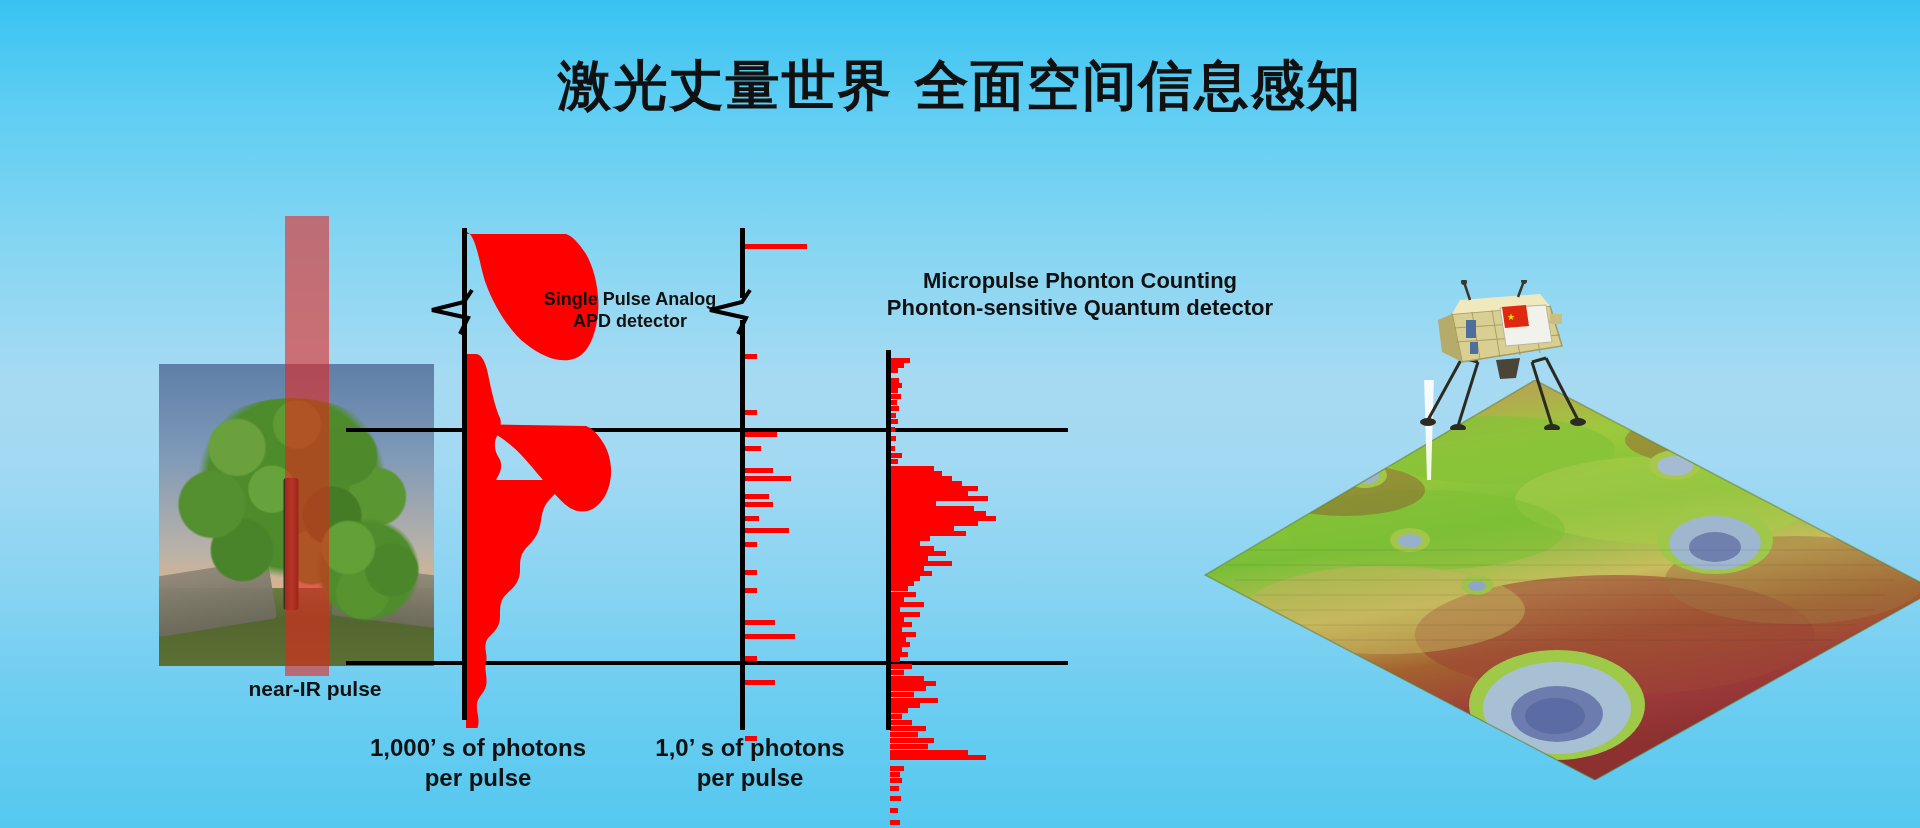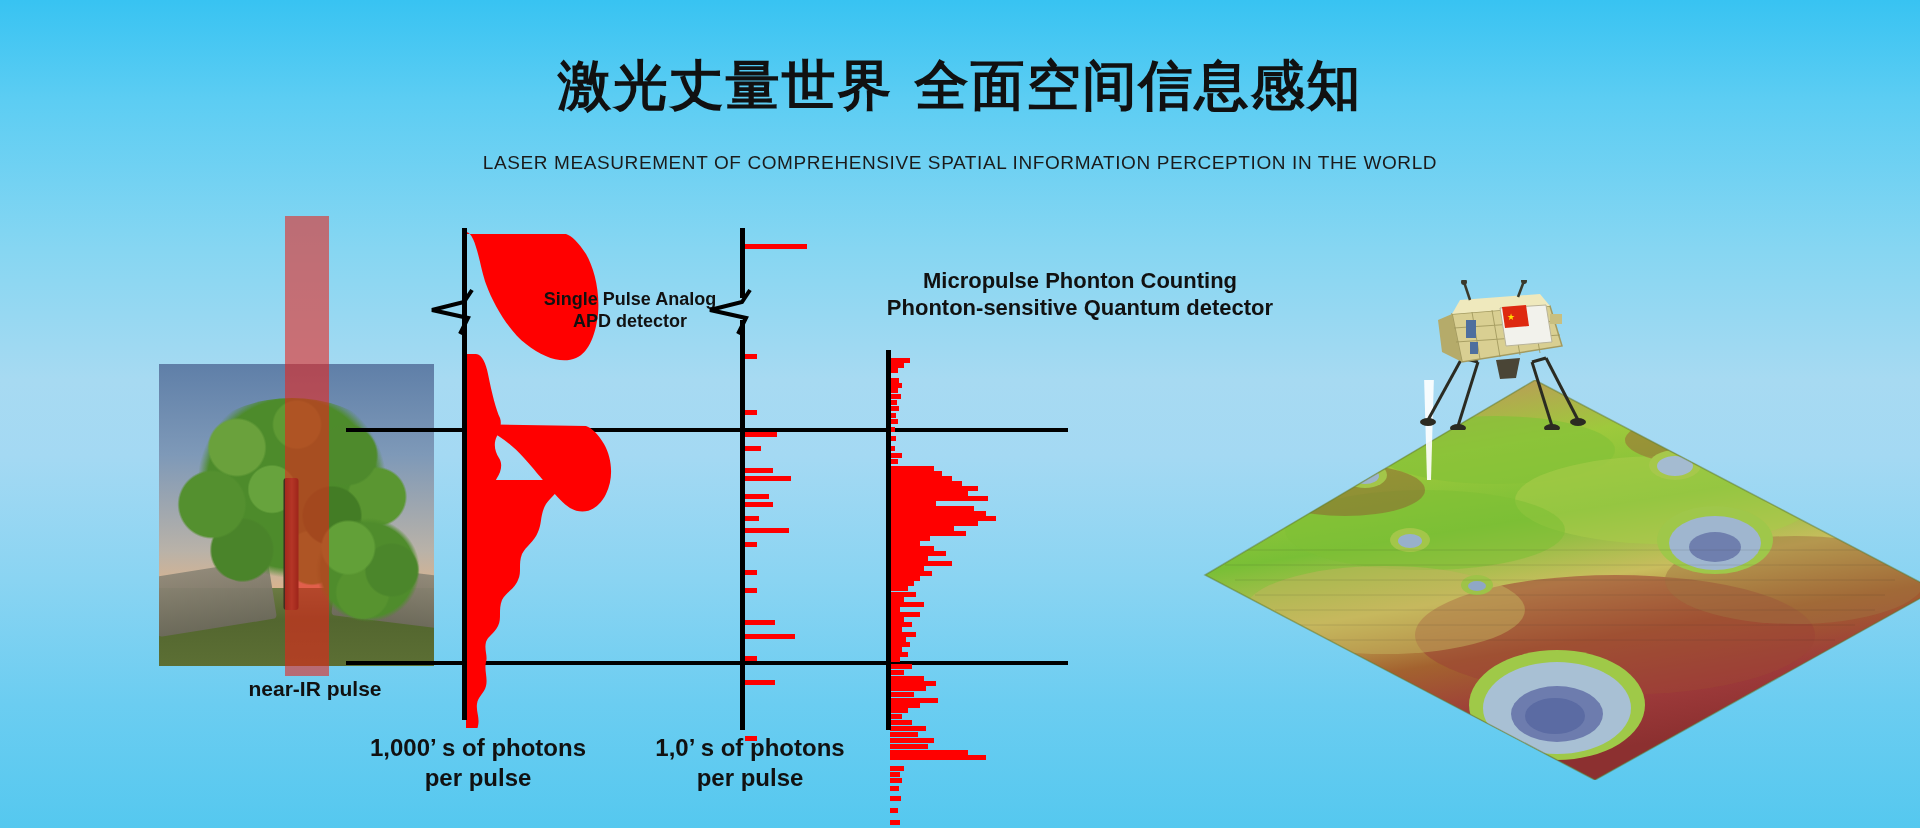--- a/index.html
+++ b/index.html
@@ -104,21 +104,20 @@
   svg{display:block;}
 
   .brk{position:absolute;}
 </style>
 </head>
 <body>
 
 <div id="stage">
 
   <div class="title">激光丈量世界 全面空间信息感知</div>
-  <div class="subtitle">LASER MEASUREMENT OF COMPREHENSIVE SPATIAL INFORMATION PERCEPTION IN THE WORLD</div>
 
   <div class="photo-wrap">
     <div class="photo-sky"></div>
     <div class="ground"></div>
     <div class="wall-l"></div>
     <div class="wall-r"></div>
     <div class="branch" style="left:128px;bottom:150px;width:6px;height:60px;transform:rotate(-32deg);"></div>
     <div class="branch" style="left:136px;bottom:150px;width:6px;height:58px;transform:rotate(28deg);"></div>
     <div class="canopy"></div>
     <div class="canopy2"></div>

